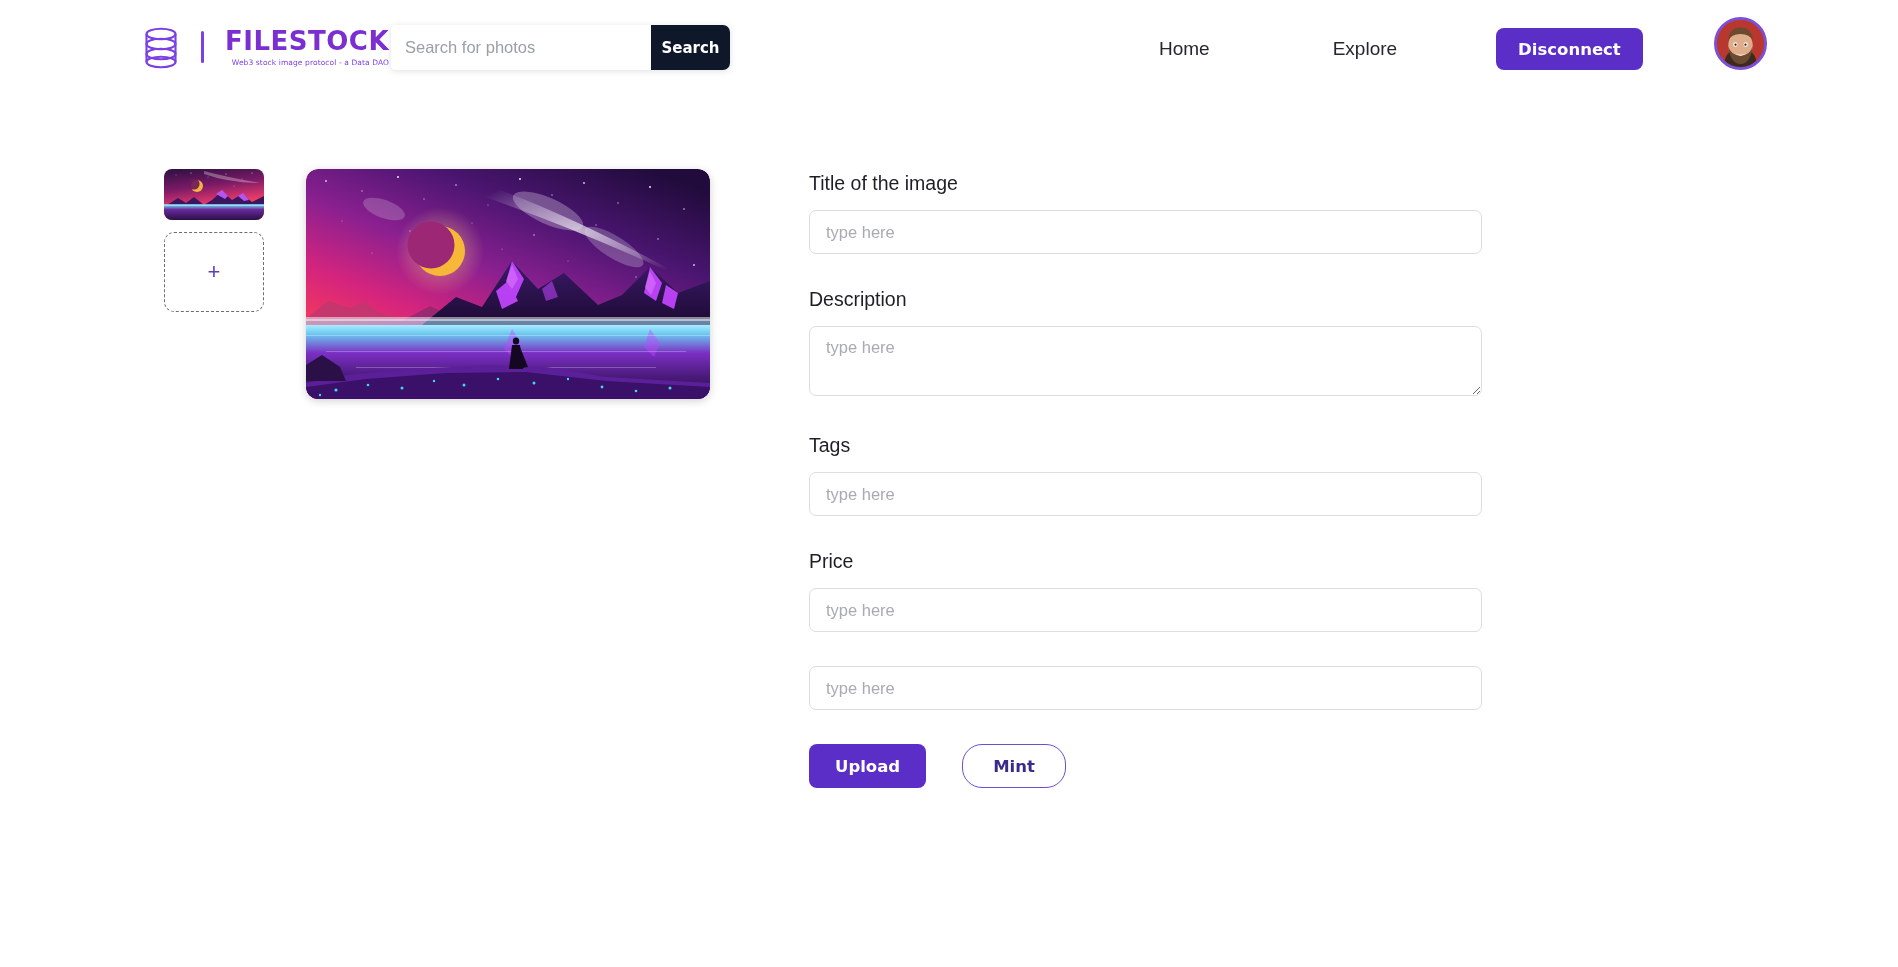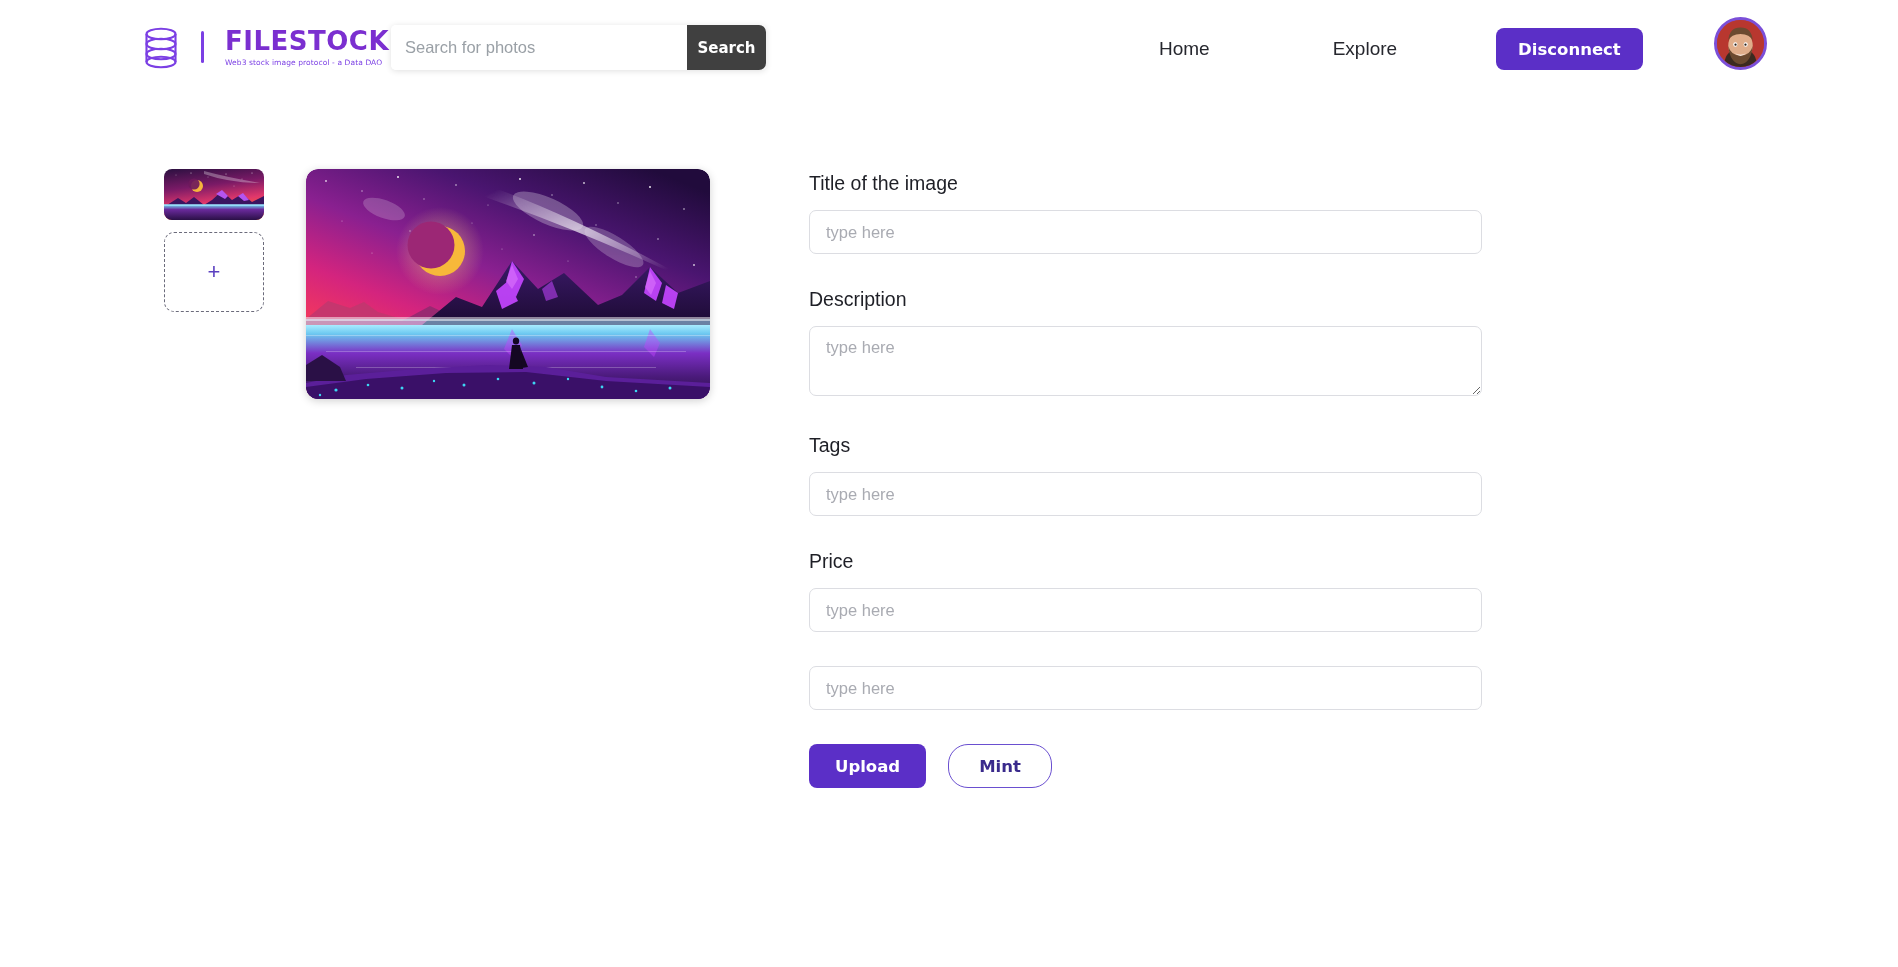--- a/index.html
+++ b/index.html
@@ -20,20 +20,21 @@
     background: #ffffff;
     position: relative;
   }
 
   .logo-block {
     display: flex;
     align-items: center;
     margin-left: 140px;
     gap: 19px;
     cursor: pointer;
+    text-align: right;
   }
   .logo-mark { width: 42px; height: 44px; flex: none; }
   .logo-divider {
     width: 3px; height: 32px; background: #7b3fe4; border-radius: 2px;
     margin-right: 2px;
   }
   .logo-text-wrap { display: flex; flex-direction: column; justify-content: center; }
   .logo-word {
     font-size: 26px;
     font-weight: 800;
@@ -56,40 +57,39 @@
   .search-wrap {
     position: absolute;
     left: 391px;
     top: 25px;
     display: flex;
     align-items: stretch;
     height: 45px;
     border-radius: 5px;
     overflow: visible;
     box-shadow: 0 1px 6px rgba(0,0,0,0.13);
-    gap: 36px;
   }
   .search-input {
     width: 260px;
     height: 45px;
     border: none;
     outline: none;
     background: #ffffff;
     padding: 0 14px;
     font-size: 16.5px;
     color: #3c4043;
     font-family: "Liberation Sans", sans-serif;
     border-radius: 5px 0 0 5px;
   }
   .search-input::placeholder { color: #9aa0a6; }
   .search-btn {
     width: 79px;
     height: 45px;
     border: none;
-    background: #404040;
+    background: #0f172a;
     color: #ffffff;
     font-size: 15px;
     font-weight: 700;
     cursor: pointer;
     border-radius: 0 7px 7px 0;
     font-family: "DejaVu Sans", sans-serif;
   }
 
   
   .nav {
@@ -236,21 +236,21 @@
   }
   .field-textarea::placeholder { color: #a9abb2; }
 
   .balance {
     font-size: 16.5px;
     color: #1e1f26;
     margin-top: 20px;
     margin-bottom: 40px;
   }
 
-  .actions { display: flex; gap: 22px; align-items: center; }
+  .actions { display: flex; gap: 36px; align-items: center; }
   .btn-upload {
     background: #5b2fc7;
     color: #ffffff;
     border: none;
     border-radius: 8px;
     height: 44px;
     padding: 0 26px;
     font-size: 16.5px;
     font-weight: 700;
     cursor: pointer;

